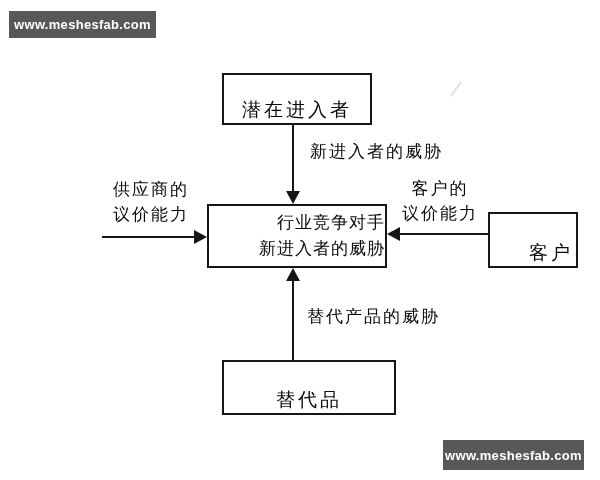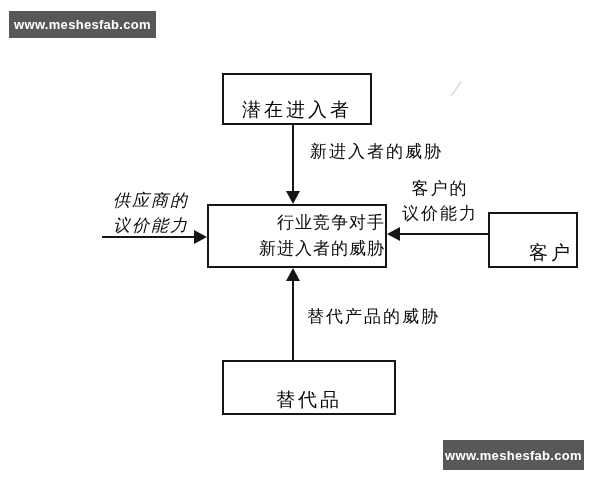--- a/index.html
+++ b/index.html
@@ -68,21 +68,21 @@
   <div>
     <div class="vline" style="left:292px;top:125px;height:68px;"></div>
     <div class="ah ah-down" style="left:286px;top:191px;"></div>
   </div>
   <div class="edge-label" style="left:310px;top:140px;">新进入者的威胁</div>
 
   <div>
     <div class="hline" style="left:102px;top:236px;width:93px;"></div>
     <div class="ah ah-right" style="left:194px;top:230px;"></div>
   </div>
-  <div class="edge-label" style="left:103px;top:189px;width:96px;font-style:italic;">
+  <div class="edge-label" style="left:103px;top:178px;width:96px;">
     <span>供应商的</span><br>
     <span>议价能力</span>
   </div>
 
   <div>
     <div class="hline" style="left:398px;top:233px;width:90px;"></div>
     <div class="ah ah-left" style="left:387px;top:227px;"></div>
   </div>
   <div class="edge-label" style="left:392px;top:177px;width:96px;">
     <span>客户的</span><br>

